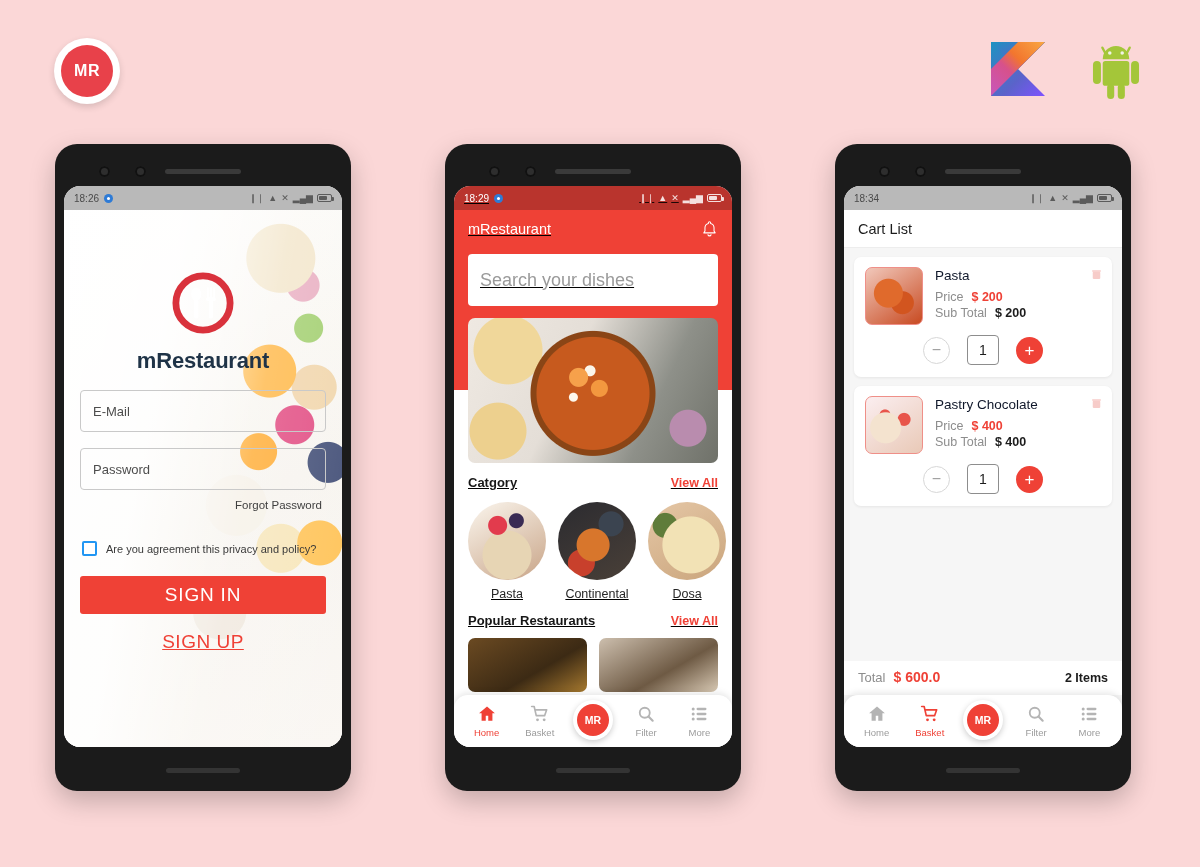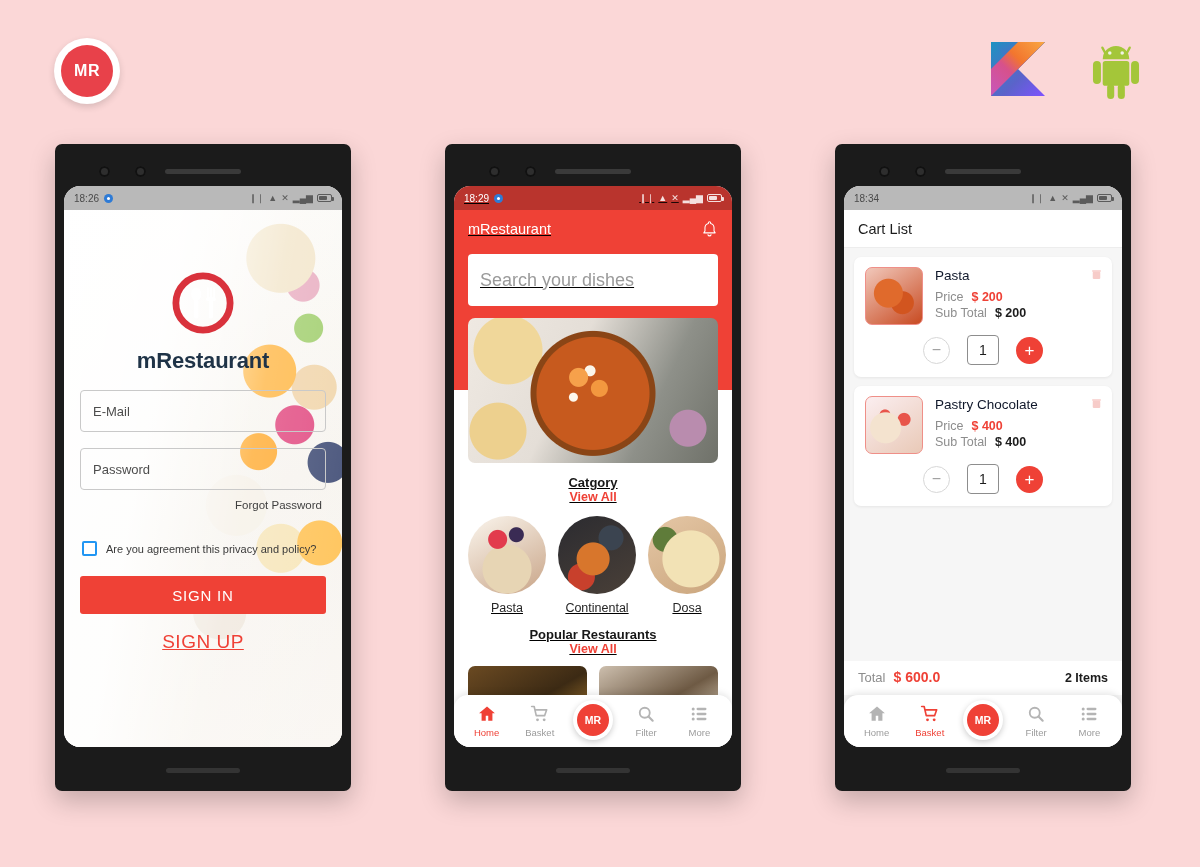--- a/index.html
+++ b/index.html
@@ -27,21 +27,21 @@
   }
   .tech-logos { position: absolute; right: 55px; top: 38px; display: flex; gap: 42px; align-items: center; }
   .kotlin-logo { width: 54px; height: 54px; }
   .android-logo { width: 58px; height: 62px; }
 
   
   .phone {
     position: absolute;
     width: 296px; height: 647px;
     background: #1b1b1b;
-    border-radius: 7px;
+    border-radius: 22px;
     box-shadow: 0 10px 26px rgba(0,0,0,0.22);
     padding: 42px 9px 44px 9px;
   }
   .phone.p1 { left: 55px; top: 144px; }
   .phone.p2 { left: 445px; top: 144px; text-decoration: underline; }
   .phone.p3 { left: 835px; top: 144px; }
 
   .cam { position: absolute; top: 22px; width: 11px; height: 11px; border-radius: 50%;
          background: #2e2e2e; box-shadow: inset 0 0 0 2px #111; }
   .cam.c1 { left: 44px; }
@@ -107,21 +107,21 @@
     font-size: 13px; color: #4d4d4d;
   }
   .field:first-of-type { margin-top: 56px; }
   .forgot { margin-top: 9px; text-align: right; font-size: 11.5px; color: #3f3f3f; padding-right: 4px; }
   .agree-row { display: flex; align-items: center; gap: 9px; margin-top: 30px; padding-left: 2px; }
   .cbox { width: 15px; height: 15px; border: 2px solid #2196f3; border-radius: 2px; background: #fff; flex: none; }
   .agree-text { font-size: 11px; color: #3a3a3a; }
   .btn-primary {
     margin-top: 20px; height: 38px; background: #ef4136; border-radius: 3px;
     display: flex; align-items: center; justify-content: center;
-    color: #fff; font-size: 15px; letter-spacing: .8px;
+    color: #fff; font-size: 19px; letter-spacing: .8px;
   }
   .signup { margin-top: 17px; text-align: center; font-size: 19px; color: #ef4136;
             text-decoration: underline; letter-spacing: .5px; }
 
   
   .home-screen { height: 537px; background: #fff; position: relative; overflow: hidden; }
   .appbar { background: #ef4136; padding: 0 14px 0 14px; height: 38px;
             display: flex; align-items: center; justify-content: space-between; }
   .appbar-title { color: #fff; font-size: 14.5px; }
   .bell { width: 17px; height: 19px; }
@@ -140,21 +140,21 @@
       linear-gradient(115deg,#efe9e2 0%, #e4ded7 40%, #8e9089 72%, #6f7169 100%);
   }
   .hero::after {
     content:""; position:absolute; left:38%; top:30%; width:52px; height:44px;
     background: radial-gradient(circle at 30% 35%, #f6a14b 0 9px, transparent 10px),
                 radial-gradient(circle at 70% 60%, #f3983f 0 8px, transparent 9px),
                 radial-gradient(circle at 52% 20%, #fbf5ea 0 5px, transparent 6px),
                 radial-gradient(circle at 20% 80%, #fdf7ec 0 4px, transparent 5px);
   }
   .sec-head { display: flex; align-items: center; justify-content: space-between;
-              padding: 12px 14px 0; flex-direction: column; }
+              padding: 12px 14px 0; }
   .sec-title { font-size: 13px; font-weight: 700; color: #171717; }
   .sec-link { font-size: 12.5px; color: #ef4136; font-weight: 600; }
   .cats { display: flex; gap: 12px; padding: 12px 14px 0; }
   .cat { width: 78px; text-align: center; }
   .cat-img { width: 78px; height: 78px; border-radius: 50%; }
   .cat-label { margin-top: 7px; font-size: 12.5px; color: #262626; }
   .cat1 { background: radial-gradient(circle at 38% 30%, #e23b4d 0 9px, transparent 10px),
                       radial-gradient(circle at 62% 24%, #3a2b54 0 7px, transparent 8px),
                       radial-gradient(circle at 50% 68%, #e7d5b4 0 24px, transparent 25px),
                       linear-gradient(150deg,#fbf6ee,#c8a487); }

